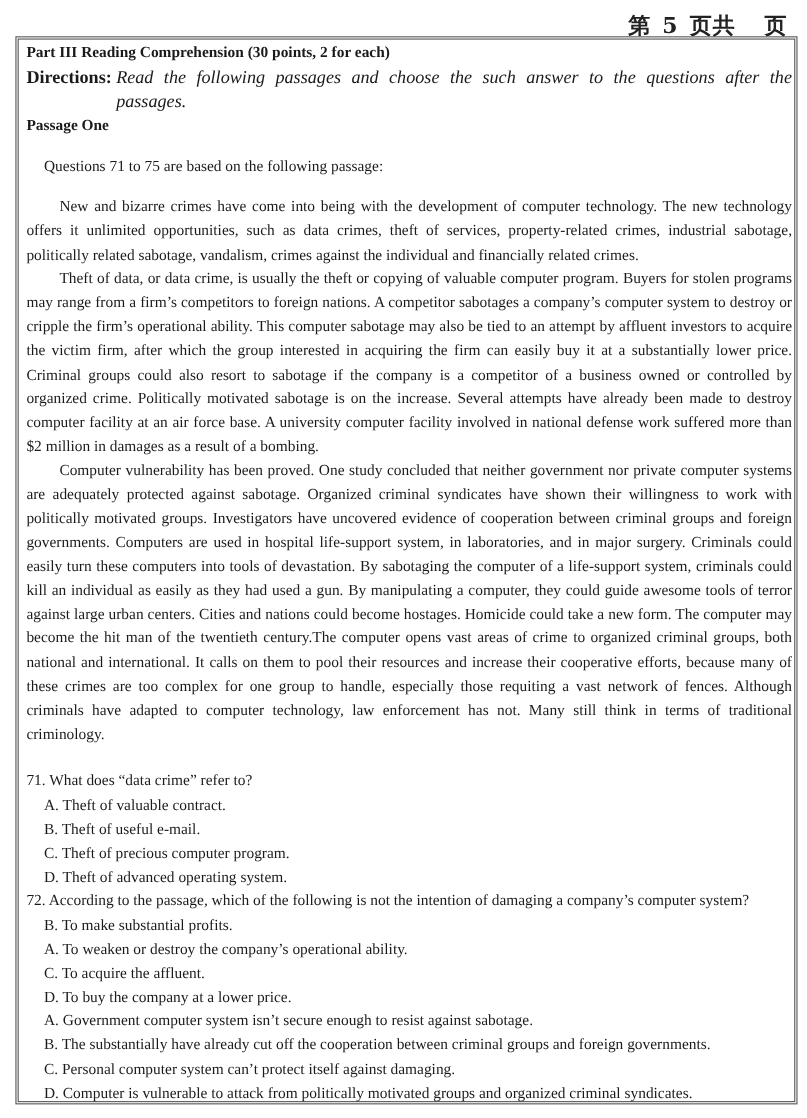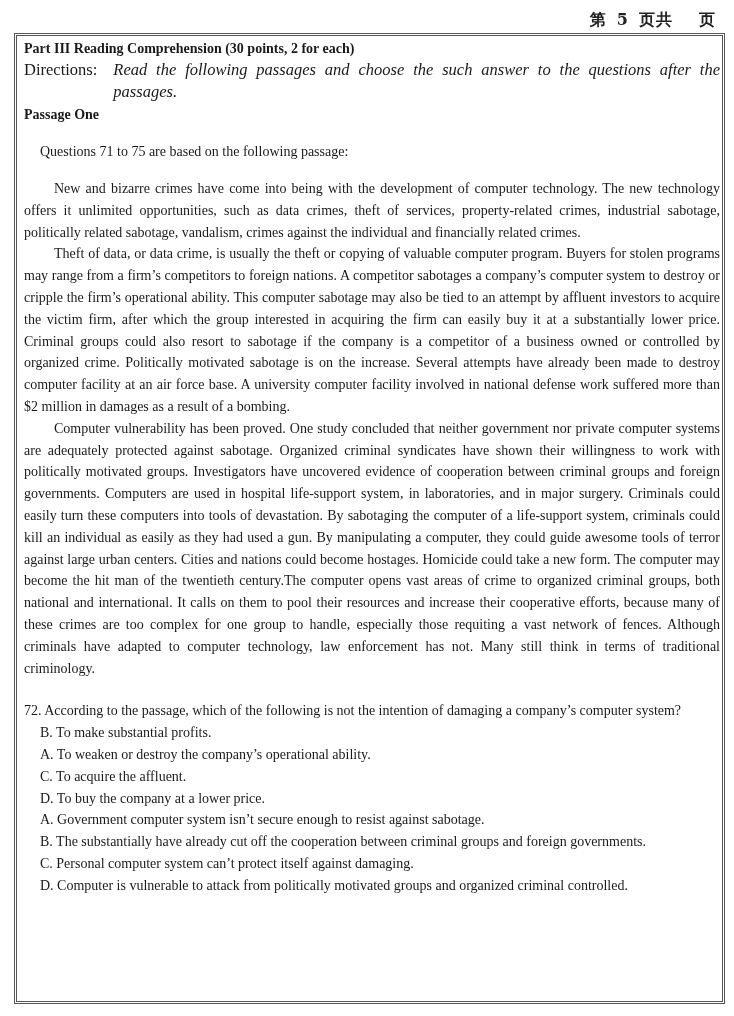--- a/index.html
+++ b/index.html
@@ -1,26 +1,26 @@
 <!DOCTYPE html>
 <html><head>
 <meta charset="utf-8">
 <style>
   html, body { margin: 0; padding: 0; background: #ffffff; }
   body { width: 734px; height: 1016px; position: relative; overflow: hidden;
          font-family: "Liberation Serif", "DejaVu Serif", serif; color: #1a1a1a; }
-  .page-header { position: absolute; top: 10px; right: 18px; font-size: 16px; font-weight: bold;
+  .page-header { position: absolute; top: 10px; right: 18px; font-size: 20px; font-weight: bold;
                  font-family: "DejaVu Serif", serif; letter-spacing: 1px; color: #222; }
   .page-header span { margin-left: 10px; }
   .frame { position: absolute; left: 14px; top: 33px; width: 711px; height: 971px;
            border: 3px double #555; box-sizing: border-box; }
   .content { position: absolute; left: 24px; top: 38px; width: 696px; }
   .part-title { font-size: 14px; font-weight: bold; line-height: 21px; margin: 0; }
   .directions { font-size: 16.5px; line-height: 22px; margin: 0; text-align: justify; display: flex; }
-  .directions .dlabel { font-weight: normal; white-space: nowrap; margin-right: 16px; }
+  .directions .dlabel { font-weight: bold; white-space: nowrap; margin-right: 4px; }
   .directions .dtext { font-style: italic; word-spacing: 3px; }
   .passage-title { font-size: 14px; font-weight: bold; line-height: 20px; margin: 2px 0 0 0; }
   .intro { font-size: 14px; line-height: 21px; margin: 16px; }
   .para { font-size: 14px; line-height: 21.8px; margin: 0; text-align: justify; text-indent: 30px; }
   .qblock { margin-top: 21px; }
   .question { font-size: 14px; line-height: 21.8px; margin: 0; }
   .option { font-size: 14px; line-height: 21.8px; margin: 0 0 0 16px; }
 </style>
 </head>
 <body>
@@ -38,26 +38,33 @@
     <span class="dtext">Read the following passages and choose the such answer to the questions after the passages.</span>
   </div>
   <p class="passage-title">Passage One</p>
   <p class="intro">Questions 71 to 75 are based on the following passage:</p>
   <p class="para">New and bizarre crimes have come into being with the development of computer technology. The new technology offers it unlimited opportunities, such as data crimes, theft of services, property-related crimes, industrial sabotage, politically related sabotage, vandalism, crimes against the individual and financially related crimes.</p>
   <p class="para">Theft of data, or data crime, is usually the theft or copying of valuable computer program. Buyers for stolen programs may range from a firm’s competitors to foreign nations. A competitor sabotages a company’s computer system to destroy or cripple the firm’s operational ability. This computer sabotage may also be tied to an attempt by affluent investors to acquire the victim firm, after which the group interested in acquiring the firm can easily buy it at a substantially lower price. Criminal groups could also resort to sabotage if the company is a competitor of a business owned or controlled by organized crime. Politically motivated sabotage is on the increase. Several attempts have already been made to destroy computer facility at an air force base. A university computer facility involved in national defense work suffered more than $2 million in damages as a result of a bombing.</p>
   <p class="para">Computer vulnerability has been proved. One study concluded that neither government nor private computer systems are adequately protected against sabotage. Organized criminal syndicates have shown their willingness to work with politically motivated groups. Investigators have uncovered evidence of cooperation between criminal groups and foreign governments. Computers are used in hospital life-support system, in laboratories, and in major surgery. Criminals could easily turn these computers into tools of devastation. By sabotaging the computer of a life-support system, criminals could kill an individual as easily as they had used a gun. By manipulating a computer, they could guide awesome tools of terror against large urban centers. Cities and nations could become hostages. Homicide could take a new form. The computer may become the hit man of the twentieth century.The computer opens vast areas of crime to organized criminal groups, both national and international. It calls on them to pool their resources and increase their cooperative efforts, because many of these crimes are too complex for one group to handle, especially those requiting a vast network of fences. Although criminals have adapted to computer technology, law enforcement has not. Many still think in terms of traditional criminology.</p>
 
   <div class="qblock">
     <div>
+      <p class="question">71. What does “data crime” refer to?</p>
+      <p class="option">A. Theft of valuable contract.</p>
+      <p class="option">B. Theft of useful e-mail.</p>
+      <p class="option">C. Theft of precious computer program.</p>
+      <p class="option">D. Theft of advanced operating system.</p>
+    </div>
+    <div>
       <p class="question">72. According to the passage, which of the following is not the intention of damaging a company’s computer system?</p>
       <p class="option">B. To make substantial profits.</p>
       <p class="option">A. To weaken or destroy the company’s operational ability.</p>
       <p class="option">C. To acquire the affluent.</p>
       <p class="option">D. To buy the company at a lower price.</p>
     </div>
     <div>
       <p class="option">A. Government computer system isn’t secure enough to resist against sabotage.</p>
       <p class="option">B. The substantially have already cut off the cooperation between criminal groups and foreign governments.</p>
       <p class="option">C. Personal computer system can’t protect itself against damaging.</p>
-      <p class="option">D. Computer is vulnerable to attack from politically motivated groups and organized criminal controlled.</p>
+      <p class="option">D. Computer is vulnerable to attack from politically motivated groups and organized criminal syndicates.</p>
     </div>
   </div>
 </div>
 
 </body></html>

